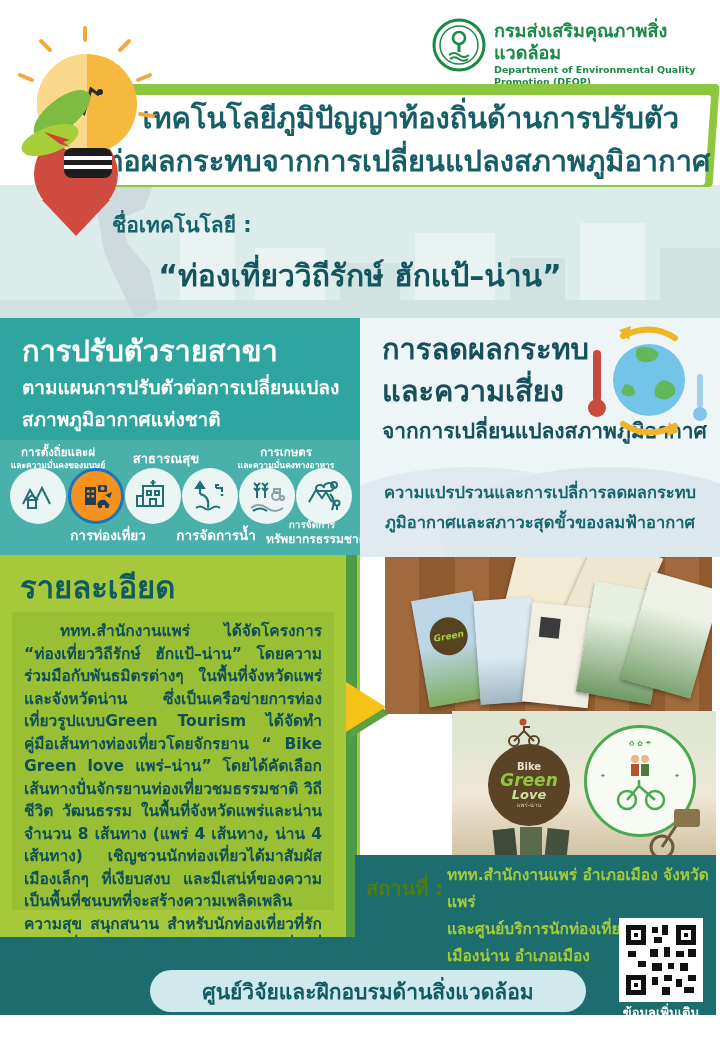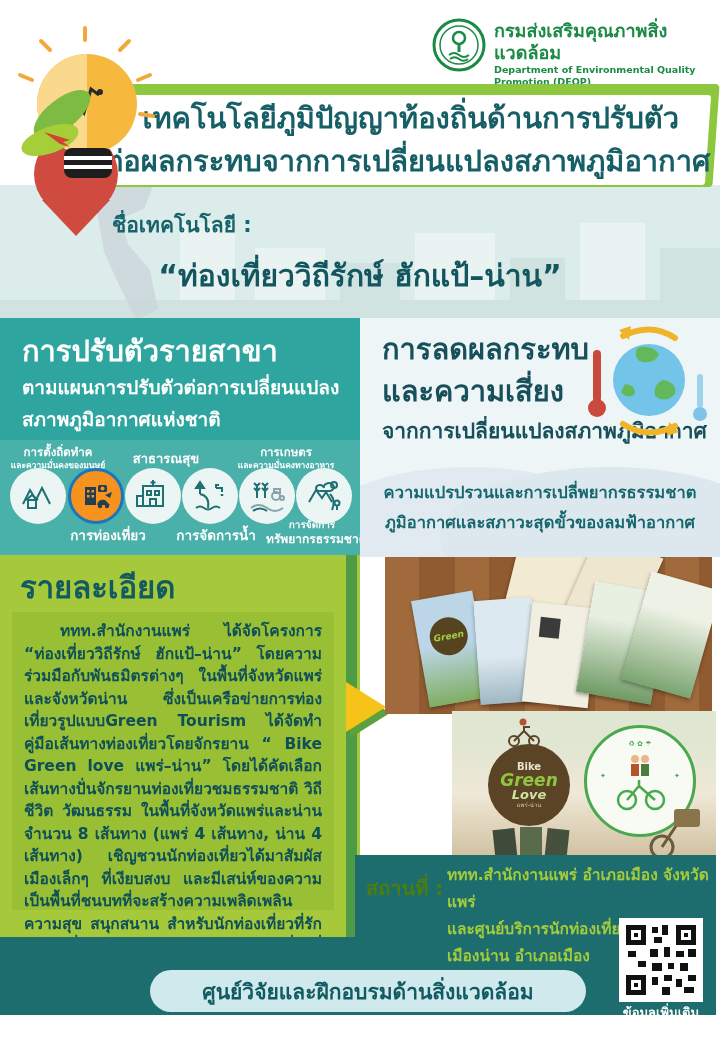--- a/index.html
+++ b/index.html
@@ -158,21 +158,21 @@
   <div class="abs tech-label">ชื่อเทคโนโลยี :</div>
   <div class="abs tech-name">“ท่องเที่ยววิถีรักษ์ ฮักแป้–น่าน”</div>
 
   <div class="abs left-teal"></div>
   <div class="abs lt-h">การปรับตัวรายสาขา</div>
   <div class="abs lt-s2">สภาพภูมิอากาศแห่งชาติ</div>
   <div class="abs lt-s1">ตามแผนการปรับตัวต่อการเปลี่ยนแปลง</div>
   <div class="abs icon-strip"></div>
 
   <div class="abs sec-top" style="top:446px;left:2px;width:112px;">
-    <span>การตั้งถิ่ดทำค</span>
+    <span>การตั้งถิ่ยและฝ</span>
     <span class="sm">และความมั่นคงของมนุษย์</span>
   </div>
   <div class="abs sec-top" style="top:452px;left:122px;width:88px;font-size:13px;">สาธารณสุข</div>
   <div class="abs sec-top" style="top:446px;left:228px;width:116px;">
     <span>การเกษตร</span>
     <span class="sm">และความมั่นคงทางอาหาร</span>
   </div>
   <div class="abs sec-bot" style="top:528px;left:52px;width:112px;">การท่องเที่ยว</div>
   <div class="abs sec-bot" style="top:528px;left:162px;width:108px;">การจัดการน้ำ</div>
   <div class="abs sec-bot" style="top:518px;left:266px;width:92px;font-size:12px;">
@@ -244,21 +244,21 @@
   </div>
 
   <div class="abs right-top">
     <div class="mtn1"></div>
     <div class="mtn2"></div>
   </div>
   <div class="abs rt-h1">การลดผลกระทบ</div>
   <div class="abs rt-h2">และความเสี่ยง</div>
   <div class="abs rt-h3">จากการเปลี่ยนแปลงสภาพภูมิอากาศ</div>
   <div class="abs rt-desc">
-    <span>ความแปรปรวนและการเปลี่พยากรธรรมชาต</span><br>
+    <span>ความแปรปรวนและการเปลี่การลดผลกระทบ</span><br>
     <span>ภูมิอากาศและสภาวะสุดขั้วของลมฟ้าอากาศ</span>
   </div>
   <svg class="abs globe-wrap" viewBox="0 0 128 118">
     <path d="M38 14 q28 -14 52 2" fill="none" stroke="#f0b428" stroke-width="6" stroke-linecap="round"></path>
     <polygon points="34,8 46,4 44,18" fill="#f0b428"></polygon>
     <path d="M90 104 q-28 14 -52 -2" fill="none" stroke="#f0b428" stroke-width="6" stroke-linecap="round"></path>
     <polygon points="94,110 82,114 84,100" fill="#f0b428"></polygon>
     <circle cx="64" cy="58" r="36" fill="#72c5e8"></circle>
     <path d="M52 26 q14 -4 22 6 q-4 10 -16 8 q-10 -2 -6 -14" fill="#63b85b"></path>
     <path d="M78 58 q14 2 12 14 q-10 10 -20 2 q-2 -12 8 -16" fill="#63b85b"></path>

